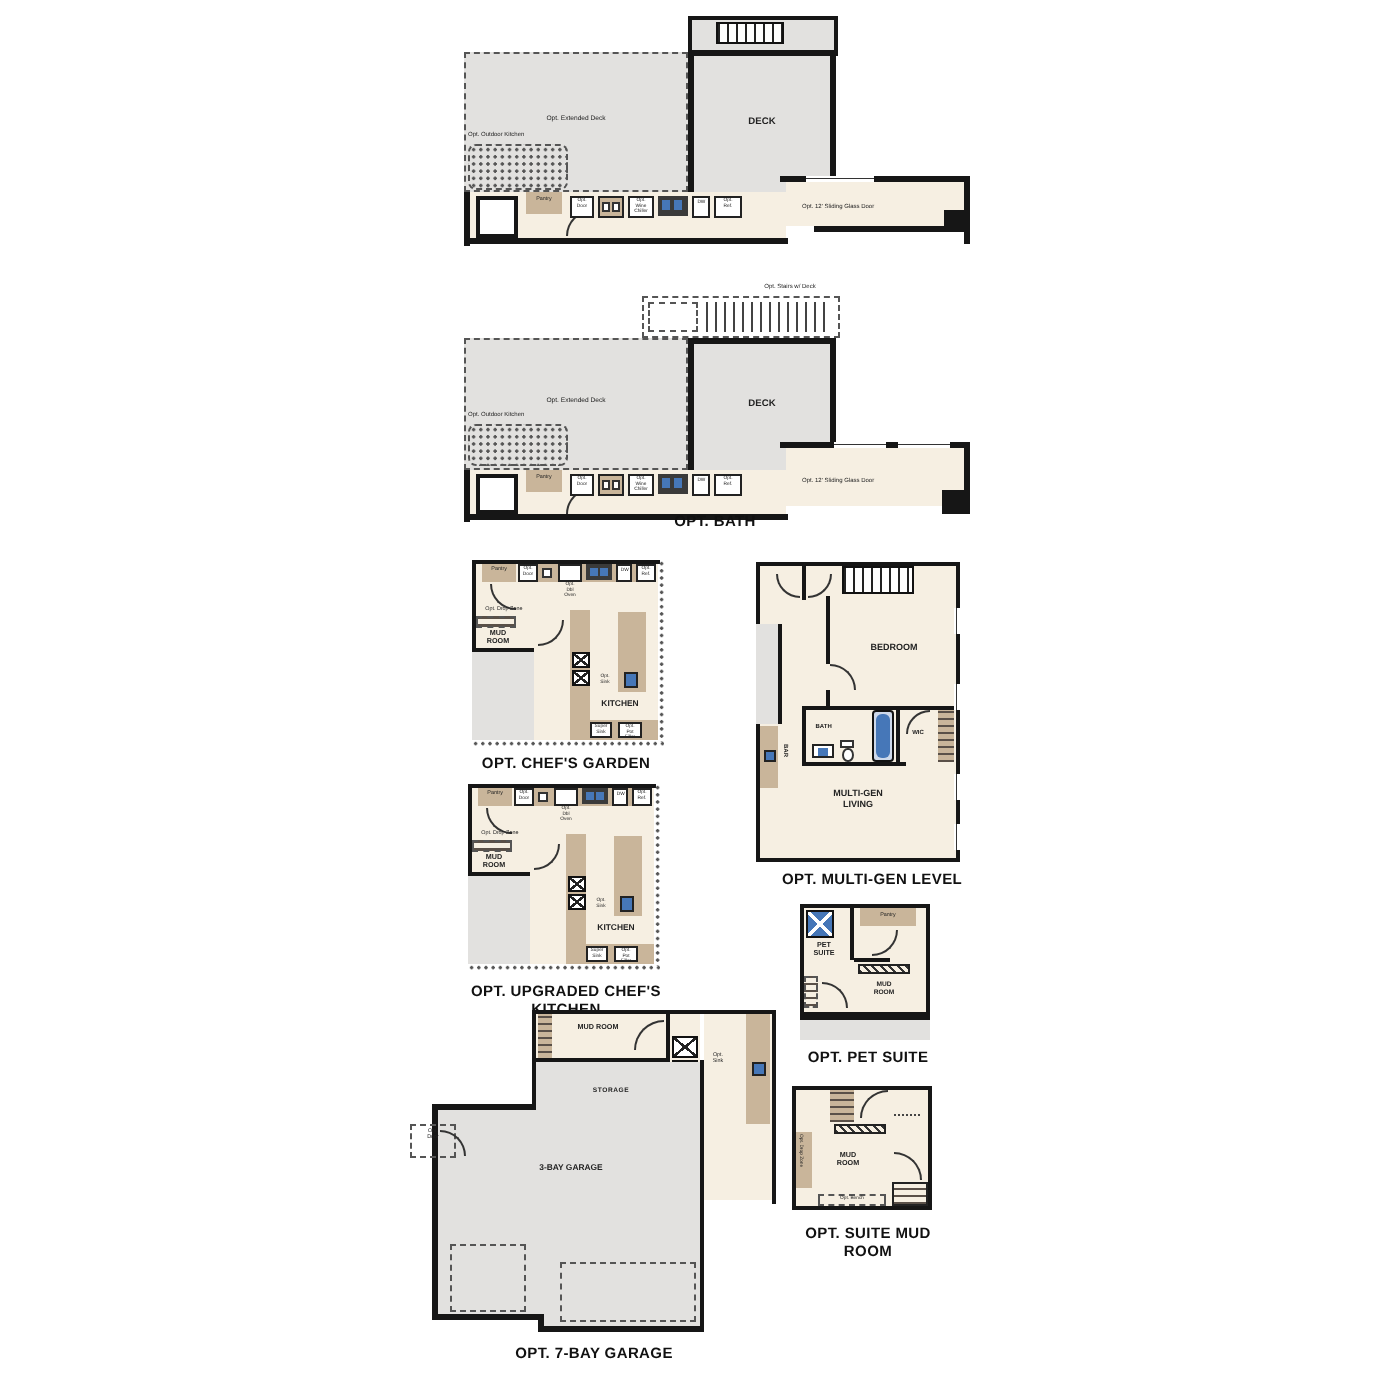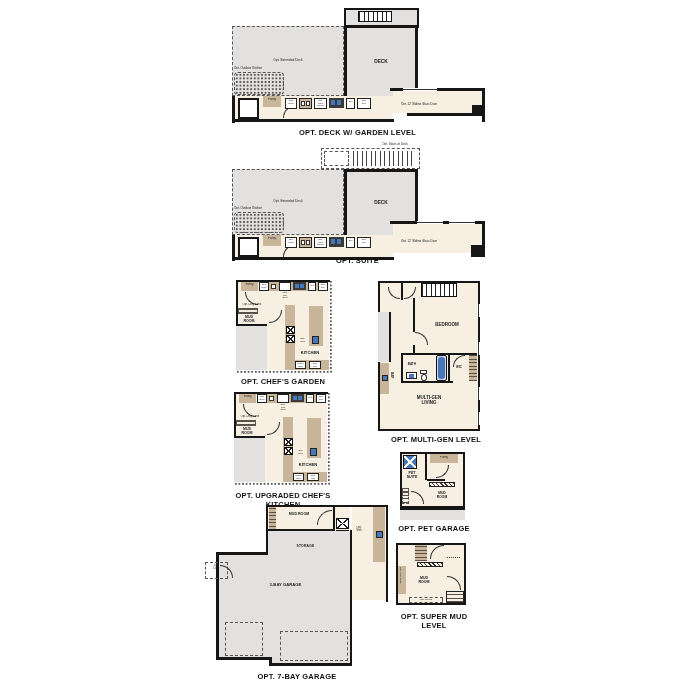--- a/index.html
+++ b/index.html
@@ -77,21 +77,20 @@
   <div class="mic s40" style="left:121px;top:94px;width:9px">DW</div>
   <div class="r bd1" style="left:132px;top:92px;width:14px;height:11px;background:#fff"></div>
   <div class="mic s40 wr" style="left:130px;top:93px;width:18px">Opt. Ref.</div>
   <div class="r floor" style="left:168px;top:84px;width:90px;height:23px"></div>
   <div class="w" style="left:165px;top:82px;width:95px;height:3px"></div>
   <div class="win" style="left:178px;top:82px;width:34px;height:3px"></div>
   <div class="w" style="left:257px;top:82px;width:3px;height:34px"></div>
   <div class="w" style="left:182px;top:107px;width:78px;height:3px"></div>
   <div class="w" style="left:247px;top:99px;width:13px;height:10px"></div>
   <div class="mic s50 lft" style="left:176px;top:96px">Opt. 12' Sliding Glass Door</div>
-  <div class="title" style="top:122px">OPT. DECK W/ GARDEN LEVEL</div>
 </div>
 
 <div class="plan" style="left:225px;top:142px;width:265px;height:126px">
   <div class="mic s50" style="left:130px;top:0px;width:80px">Opt. Stairs w/ Deck</div>
   <div class="dash" style="left:96px;top:6px;width:99px;height:21px"></div>
   <div class="dash" style="left:99px;top:9px;width:25px;height:15px"></div>
   <div class="r vln" style="left:128px;top:9px;width:63px;height:15px;opacity:.85"></div>
   <div class="r gray" style="left:7px;top:27px;width:112px;height:66px;border:1.3px dashed #555"></div>
   <div class="mic s55" style="left:7px;top:57px;width:112px">Opt. Extended Deck</div>
   <div class="r gray bd3" style="left:119px;top:27px;width:74px;height:71px"></div>
@@ -119,21 +118,21 @@
   <div class="mic s40" style="left:121px;top:97px;width:9px">DW</div>
   <div class="r bd1" style="left:132px;top:95px;width:14px;height:11px;background:#fff"></div>
   <div class="mic s40 wr" style="left:130px;top:96px;width:18px">Opt. Ref.</div>
   <div class="r floor" style="left:168px;top:81px;width:90px;height:30px"></div>
   <div class="w" style="left:165px;top:79px;width:95px;height:3px"></div>
   <div class="win" style="left:192px;top:79px;width:26px;height:3px"></div>
   <div class="win" style="left:224px;top:79px;width:26px;height:3px"></div>
   <div class="w" style="left:257px;top:79px;width:3px;height:36px"></div>
   <div class="w" style="left:246px;top:103px;width:14px;height:12px"></div>
   <div class="mic s50 lft" style="left:176px;top:97px">Opt. 12' Sliding Glass Door</div>
-  <div class="title" style="top:114px">OPT. SUITE</div>
+  <div class="title" style="top:114px">OPT. BATH</div>
 </div>
 
 <div class="plan" style="left:233px;top:280px;width:100px;height:108px">
   <div class="r floor" style="left:3px;top:1px;width:93px;height:89px"></div>
   <div class="w" style="left:3px;top:0;width:94px;height:2px"></div>
   <div class="w" style="left:3px;top:0;width:2px;height:45px"></div>
   <div class="r dots" style="left:96px;top:0;width:3px;height:91px"></div>
   <div class="r dots" style="left:3px;top:90px;width:96px;height:3px"></div>
   <div class="r cab" style="left:8px;top:2px;width:17px;height:9px"></div>
   <div class="mic s45" style="left:8px;top:3px;width:17px">Pantry</div>
@@ -260,21 +259,21 @@
   <div class="r cab" style="left:32px;top:4px;width:28px;height:9px"></div>
   <div class="mic s45" style="left:32px;top:5.5px;width:28px">Pantry</div>
   <div class="arc a-br" style="left:38px;top:15px;width:13px;height:13px"></div>
   <div class="w" style="left:29px;top:29px;width:18px;height:2px"></div>
   <div class="r dln bd1" style="left:31px;top:32px;width:26px;height:5px;background-color:#f6efe2"></div>
   <div class="dash hln" style="left:4px;top:38px;width:7px;height:16px"></div>
   <div class="arc a-tr" style="left:13px;top:41px;width:13px;height:13px"></div>
   <div class="mic b s55 wr" style="left:32px;top:41px;width:24px">MUD ROOM</div>
   <div class="w" style="left:2px;top:58px;width:65px;height:2px"></div>
   <div class="r gray" style="left:2px;top:60px;width:65px;height:10px"></div>
-  <div class="title" style="top:74px">OPT. PET GARAGE</div>
+  <div class="title" style="top:74px">OPT. PET SUITE</div>
 </div>
 
 <div class="plan" style="left:203px;top:504px;width:188px;height:176px">
   <div class="r floor" style="left:65px;top:3px;width:66px;height:23px"></div>
   <div class="w" style="left:63px;top:1px;width:122px;height:2px"></div>
   <div class="w" style="left:63px;top:1px;width:2px;height:26px"></div>
   <div class="r cab hln" style="left:66px;top:3px;width:7px;height:23px"></div>
   <div class="mic b s60 wr" style="left:78px;top:8px;width:36px">MUD ROOM</div>
   <div class="arc a-tl" style="left:114px;top:6px;width:15px;height:15px"></div>
   <div class="w" style="left:130px;top:1px;width:2px;height:40px"></div>
@@ -313,14 +312,14 @@
   <div class="arc a-tl" style="left:37px;top:5px;width:14px;height:14px"></div>
   <div class="r dln bd1" style="left:24px;top:22px;width:26px;height:5px;background-color:#f6efe2"></div>
   <div class="dot" style="left:54px;top:17px;width:13px"></div>
   <div class="r cab" style="left:5px;top:26px;width:8px;height:28px"></div>
   <div class="mic s40 vert lft" style="left:6px;top:27px">Opt. Drop Zone</div>
   <div class="mic b s60 wr" style="left:18px;top:36px;width:26px">MUD ROOM</div>
   <div class="arc a-tr" style="left:54px;top:36px;width:14px;height:14px"></div>
   <div class="r hln bd1" style="left:53px;top:51px;width:18px;height:12px;background-color:#f6efe2"></div>
   <div class="dash" style="left:16px;top:57px;width:34px;height:6px"></div>
   <div class="mic s40" style="left:16px;top:58px;width:34px">Opt. Bench</div>
-  <div class="title" style="top:72px">OPT. SUPER MUD LEVEL</div>
+  <div class="title" style="top:72px">OPT. SUITE MUD ROOM</div>
 </div>
 
 </body></html>

